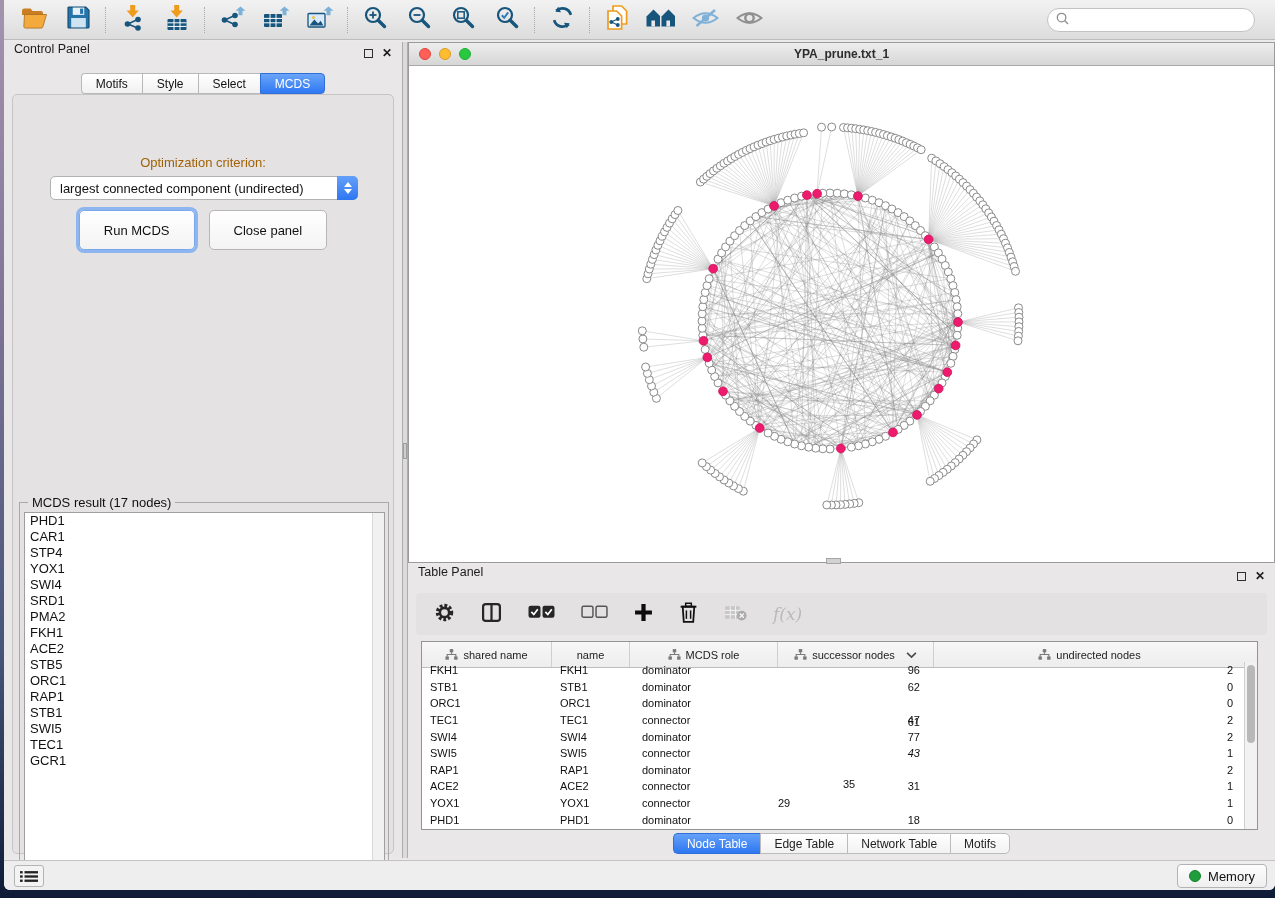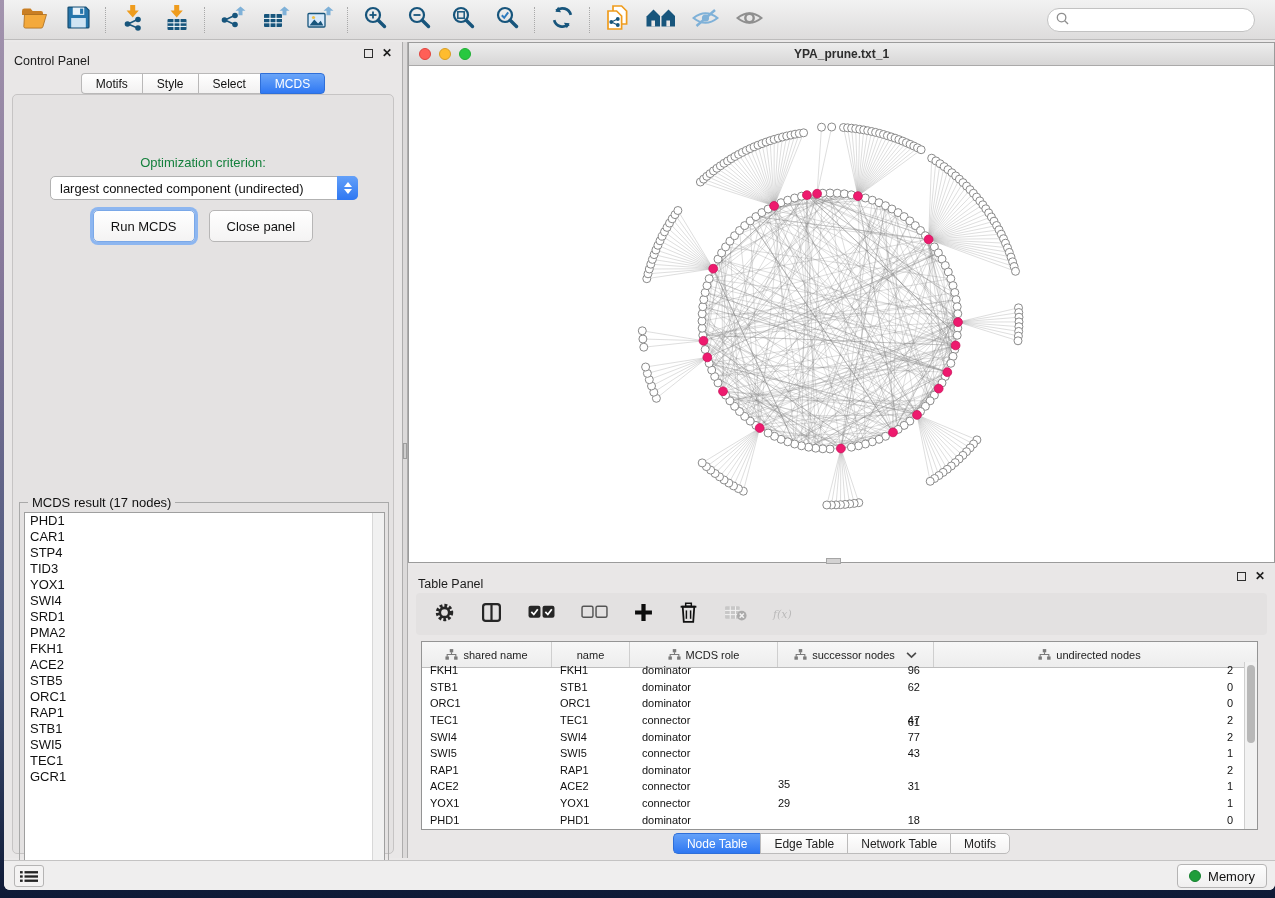--- a/index.html
+++ b/index.html
@@ -17,45 +17,45 @@
   .tb-btn { width:44px; height:34px; display:flex; align-items:center; justify-content:center; cursor:default; }
   .tb-sep { width:1px; height:26px; margin:0 5px; border-left:1px dotted #a9a9a9; }
   .search-wrap { position:absolute; right:20px; top:8px; width:208px; height:24px;
     background:#fff; border:1px solid #c2c2c2; border-radius:12px;
     display:flex; align-items:center; padding-left:8px; }
   .search-wrap input { border:none; outline:none; flex:1; height:18px; font-size:12px;
     font-family:"Liberation Sans",sans-serif; background:transparent; margin-left:5px;}
 
   
   .control-panel { position:absolute; left:0; top:42px; width:398px; height:816px; background:#e9e7e7; }
-  .panel-titlebar { position:relative; height:26px; display:flex; align-items:flex-end;
+  .panel-titlebar { position:relative; height:26px; display:flex; align-items:flex-start;
     padding:0 10px; font-size:12.5px; color:#1c1c1c; }
   .win-btns { position:absolute; right:10px; top:6px; display:flex; gap:9px; align-items:center;}
   .float-btn { width:9px; height:9px; border:1.6px solid #2e2e2e; display:inline-block; background:transparent; }
   .close-btn { font-size:12px; font-weight:bold; color:#1d1d1d; line-height:10px; }
   .cp-tabs { position:absolute; left:0; top:31px; width:100%; display:flex; justify-content:center; z-index:3;}
   .cp-tab { height:21px; padding:0 14px; font-size:12px; display:flex; align-items:center;
     background:linear-gradient(180deg,#ffffff,#f2f1f1); border:1px solid #b9b8b8; border-right:none; color:#111; }
   .cp-tab:first-child { border-radius:4px 0 0 4px; }
   .cp-tab:last-child { border-radius:0 4px 4px 0; border-right:1px solid #2f6fd8; }
   .cp-tab.selected { background:linear-gradient(180deg,#6aa5f8,#2f78f3); color:#fff; border-color:#2f6fd8; }
   .cp-card { position:absolute; left:8px; top:52px; width:382px; height:760px;
     background:#e4e2e2; border:1px solid #c6c4c4; border-radius:5px; }
-  .opt-label { position:absolute; left:0; top:60px; width:100%; text-align:center; font-size:13px; color:#15803d; }
+  .opt-label { position:absolute; left:0; top:60px; width:100%; text-align:center; font-size:13px; color:#a16207; }
   .dropdown { position:absolute; left:37px; top:81px; width:308px; height:24px; background:#fff;
     border:1px solid #b2b2b2; border-radius:5px; display:flex; align-items:center; }
   .dd-text { flex:1; font-size:13px; color:#111; padding-left:9px; white-space:nowrap; overflow:hidden;}
   .dd-stepper { width:21px; height:24px; margin-right:-1px; border-radius:0 5px 5px 0;
     background:linear-gradient(180deg,#63a0f9,#2e77f2); display:flex; flex-direction:column;
     align-items:center; justify-content:center; gap:2px; }
   .dd-stepper i { width:0; height:0; border-left:4px solid transparent; border-right:4px solid transparent; }
   .dd-up { border-bottom:5px solid #fff; }
   .dd-down { border-top:5px solid #fff; }
   .btn-row { position:absolute; left:0; top:115px; width:100%; display:flex; justify-content:center; gap:14px; }
-  .pbtn { height:32px; padding:0 17px; font-size:13px; color:#111; background:linear-gradient(180deg,#ffffff,#f4f3f3);
+  .pbtn { height:40px; padding:0 24px; font-size:13px; color:#111; background:linear-gradient(180deg,#ffffff,#f4f3f3);
     border:1px solid #b7b6b6; border-radius:5px; display:flex; align-items:center; }
   .pbtn.focused { box-shadow:0 0 0 3px rgba(94,158,247,.65); border-color:#7aa8e8; }
   .mcds-fieldset { position:absolute; left:6px; top:407px; width:370px; height:372px;
     border:1px solid #a9a9a9; background:transparent; }
   .mcds-legend { position:absolute; left:8px; top:-8px; background:#e4e2e2; padding:0 4px; font-size:13px; color:#111;}
   .mcds-list { position:absolute; left:4px; top:9px; width:361px; height:358px; background:#fff;
     border:1px solid #9f9f9f; overflow:hidden; }
   .mcds-item { font-size:13px; color:#111; line-height:16px; padding-left:5px; }
   .list-track { position:absolute; right:0; top:0; width:12px; height:100%;
     background:#f1f1f1; border-left:1px solid #d8d8d8; }
@@ -81,21 +81,21 @@
   .tl-yellow { background:#febc2e; border:1px solid #d89e24; }
   .tl-green { background:#28c840; border:1px solid #1faf34; }
   .net-canvas { position:absolute; left:0; top:23px; width:865px; height:496px; background:#fff; }
 
   
   .table-panel { position:absolute; left:404px; top:565px; width:867px; height:295px; background:#e9e7e7; }
   .tp-toolbar { position:absolute; left:8px; top:28px; width:851px; height:42px;
     background:#e3e1e1; border-radius:4px; display:flex; align-items:center; padding-left:18px; gap:26px; }
   .tp-icon { display:flex; align-items:center; justify-content:center; }
   .tp-icon.disabled { opacity:.55; }
-  .fx-label { font-family:"DejaVu Serif", serif; font-style:italic; font-size:11px; color:#9a9a9a; }
+  .fx-label { font-family:"DejaVu Serif", serif; font-style:italic; font-size:17px; color:#9a9a9a; }
   .table-wrap { position:absolute; left:13px; top:76px; width:837px; height:189px;
     background:#fff; border:1px solid #949494; }
   .thead { display:flex; height:26px; background:linear-gradient(180deg,#f7f7f7,#ededed);
     border-bottom:1px solid #bdbdbd; }
   .th { display:flex; align-items:center; justify-content:center; gap:5px;
     font-size:11px; color:#222; border-right:1px solid #cfcfcf; height:100%; }
   .th:last-child { border-right:none; }
   .tbody { position:absolute; left:0; top:20px; width:823px; height:167px; overflow:hidden; }
   .tr { display:flex; height:16.6px; align-items:center; }
   .td { font-size:11px; color:#111; white-space:nowrap; }
@@ -319,21 +319,20 @@
         <button class="pbtn focused">Run MCDS</button>
         <button class="pbtn">Close panel</button>
       </div>
       <div class="mcds-fieldset">
         <span class="mcds-legend">MCDS result (17 nodes)</span>
         <div class="mcds-list" id="mcds-list">
           <div class="list-track"></div>
         <div class="mcds-item">PHD1</div>
             <div class="mcds-item">CAR1</div>
             <div class="mcds-item">STP4</div>
-            <div class="mcds-item">TID3</div>
             <div class="mcds-item">YOX1</div>
             <div class="mcds-item">SWI4</div>
             <div class="mcds-item">SRD1</div>
             <div class="mcds-item">PMA2</div>
             <div class="mcds-item">FKH1</div>
             <div class="mcds-item">ACE2</div>
             <div class="mcds-item">STB5</div>
             <div class="mcds-item">ORC1</div>
             <div class="mcds-item">RAP1</div>
             <div class="mcds-item">STB1</div>
@@ -780,28 +779,28 @@
             <div class="td" style="width: 130px; text-align: left; padding-left: 8px;">SWI4</div>
             <div class="td" style="width: 78px; text-align: left; padding-left: 8px;">SWI4</div>
             <div class="td" style="width: 148px; text-align: left; padding-left: 12px;">dominator</div>
             <div class="td" style="width: 156px; text-align: right; padding-right: 14px;">77</div>
             <div class="td" style="width: 311px; text-align: right; padding-right: 12px;">2</div>
           </div>
           <div class="tr">
             <div class="td" style="width: 130px; text-align: left; padding-left: 8px;">SWI5</div>
             <div class="td" style="width: 78px; text-align: left; padding-left: 8px;">SWI5</div>
             <div class="td" style="width: 148px; text-align: left; padding-left: 12px;">connector</div>
-            <div class="td" style="width: 156px; text-align: right; padding-right: 14px;">43</div>
+            <div class="td" style="width: 156px; text-align: right; padding-right: 14px; font-style: italic;">43</div>
             <div class="td" style="width: 311px; text-align: right; padding-right: 12px;">1</div>
           </div>
           <div class="tr">
             <div class="td" style="width: 130px; text-align: left; padding-left: 8px;">RAP1</div>
             <div class="td" style="width: 78px; text-align: left; padding-left: 8px;">RAP1</div>
             <div class="td" style="width: 148px; text-align: left; padding-left: 12px;">dominator</div>
-            <div class="td" style="width: 156px; text-align: left; padding-right: 14px; margin-top: 28px;">35</div>
+            <div class="td" style="width: 156px; text-align: center; padding-right: 14px; margin-top: 28px;">35</div>
             <div class="td" style="width: 311px; text-align: right; padding-right: 12px;">2</div>
           </div>
           <div class="tr">
             <div class="td" style="width: 130px; text-align: left; padding-left: 8px;">ACE2</div>
             <div class="td" style="width: 78px; text-align: left; padding-left: 8px;">ACE2</div>
             <div class="td" style="width: 148px; text-align: left; padding-left: 12px;">connector</div>
             <div class="td" style="width: 156px; text-align: right; padding-right: 14px;">31</div>
             <div class="td" style="width: 311px; text-align: right; padding-right: 12px;">1</div>
           </div>
           <div class="tr">

